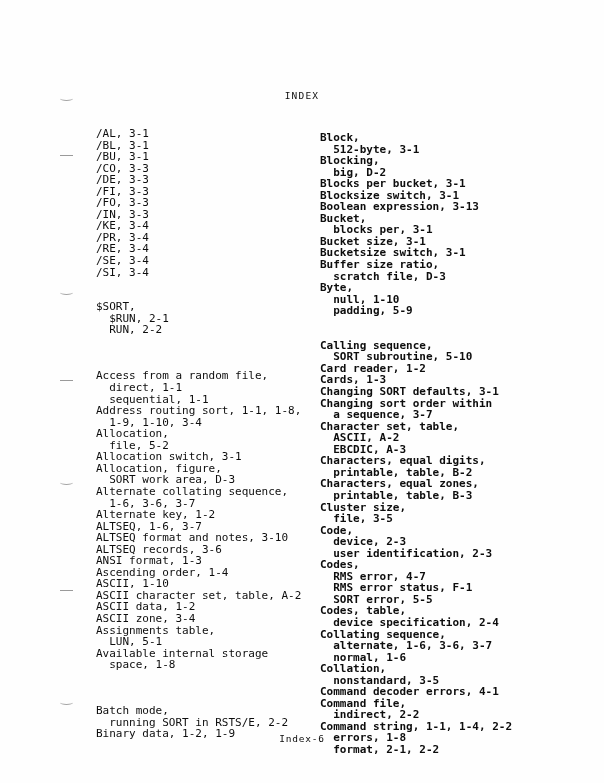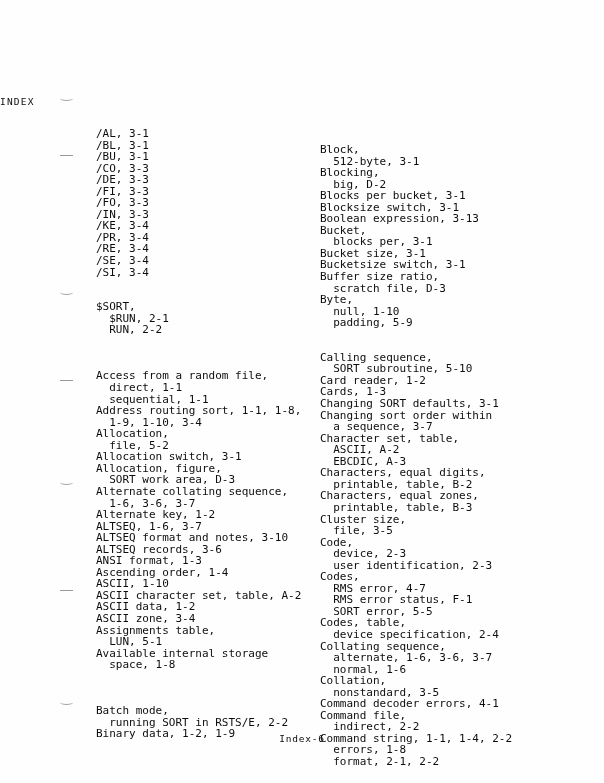--- a/index.html
+++ b/index.html
@@ -15,23 +15,24 @@
     color: #0d0d0d;
     overflow: hidden;
   }
   .page {
     position: absolute;
     inset: 0;
     background: #fefefe;
   }
   .page-header {
     position: absolute;
-    top: 96px;
+    top: 90px;
     left: 0;
     width: 604px;
+    text-align: center;
     font-size: 9.5px;
     letter-spacing: 1.2px;
   }
   .page-footer {
     position: absolute;
     top: 733px;
     left: 0;
     width: 604px;
     text-align: center;
     font-size: 9.5px;
@@ -41,22 +42,23 @@
     position: absolute;
     font-size: 11px;
     line-height: 11.55px;
     white-space: pre;
   }
   .col-left {
     top: 128px;
     left: 96px;
   }
   .col-right {
-    top: 144px;
+    top: 132px;
     left: 320px;
+    font-weight: bold;
   }
   .entry {
     white-space: pre;
   }
   .blank {
     height: 11.55px;
   }
   .margin-marks {
     position: absolute;
     left: 60px;

